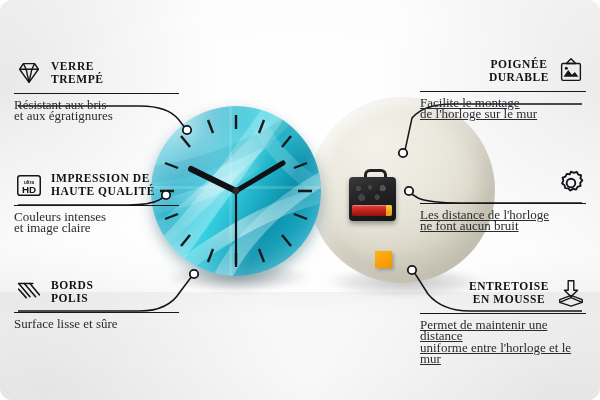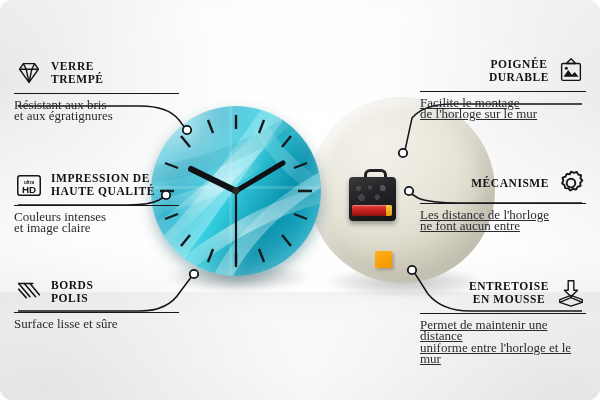--- a/index.html
+++ b/index.html
@@ -306,32 +306,31 @@
       </svg>
     </div>
     <div class="rule"></div>
     <div class="desc">Facilite le montage</div>
     <div class="desc">de l'horloge sur le mur</div>
   </div>
 
   <div class="feat right" id="f-mecan">
     <div class="row">
       <div>
-        <div class="ttl">MÉCANISME</div>
       </div>
       <svg class="ico" viewBox="0 0 32 32">
         <g fill="none" stroke="currentColor" stroke-width="2" stroke-linejoin="round">
           <path d="M16,4 l3.4,1.1 2.6,-1.0 1.9,3.0 2.8,0.6 -0.6,3.4 2.0,2.2 -2.3,2.6 0.4,3.1 -3.2,1.1 -1.6,2.8 -3.2,-0.6 -2.9,1.7 -2.3,-2.3 -3.2,-0.2 -0.7,-3.2 -2.6,-1.9 1.3,-3.0 -0.8,-3.1 3.1,-1.1 1.4,-2.9 3.2,0.4 Z"></path>
           <circle cx="16" cy="16" r="4.6"></circle>
         </g>
       </svg>
     </div>
     <div class="rule"></div>
     <div class="desc">Les distance de l'horloge</div>
-    <div class="desc">ne font aucun entre</div>
+    <div class="desc">ne font aucun bruit</div>
   </div>
 
   <div class="feat right" id="f-entre">
     <div class="row">
       <div>
         <div class="ttl">ENTRETOISE</div>
         <div class="ttl">EN MOUSSE</div>
       </div>
       <svg class="ico" viewBox="0 0 32 32">
         <g fill="none" stroke="currentColor" stroke-width="1.5" stroke-linejoin="round">

